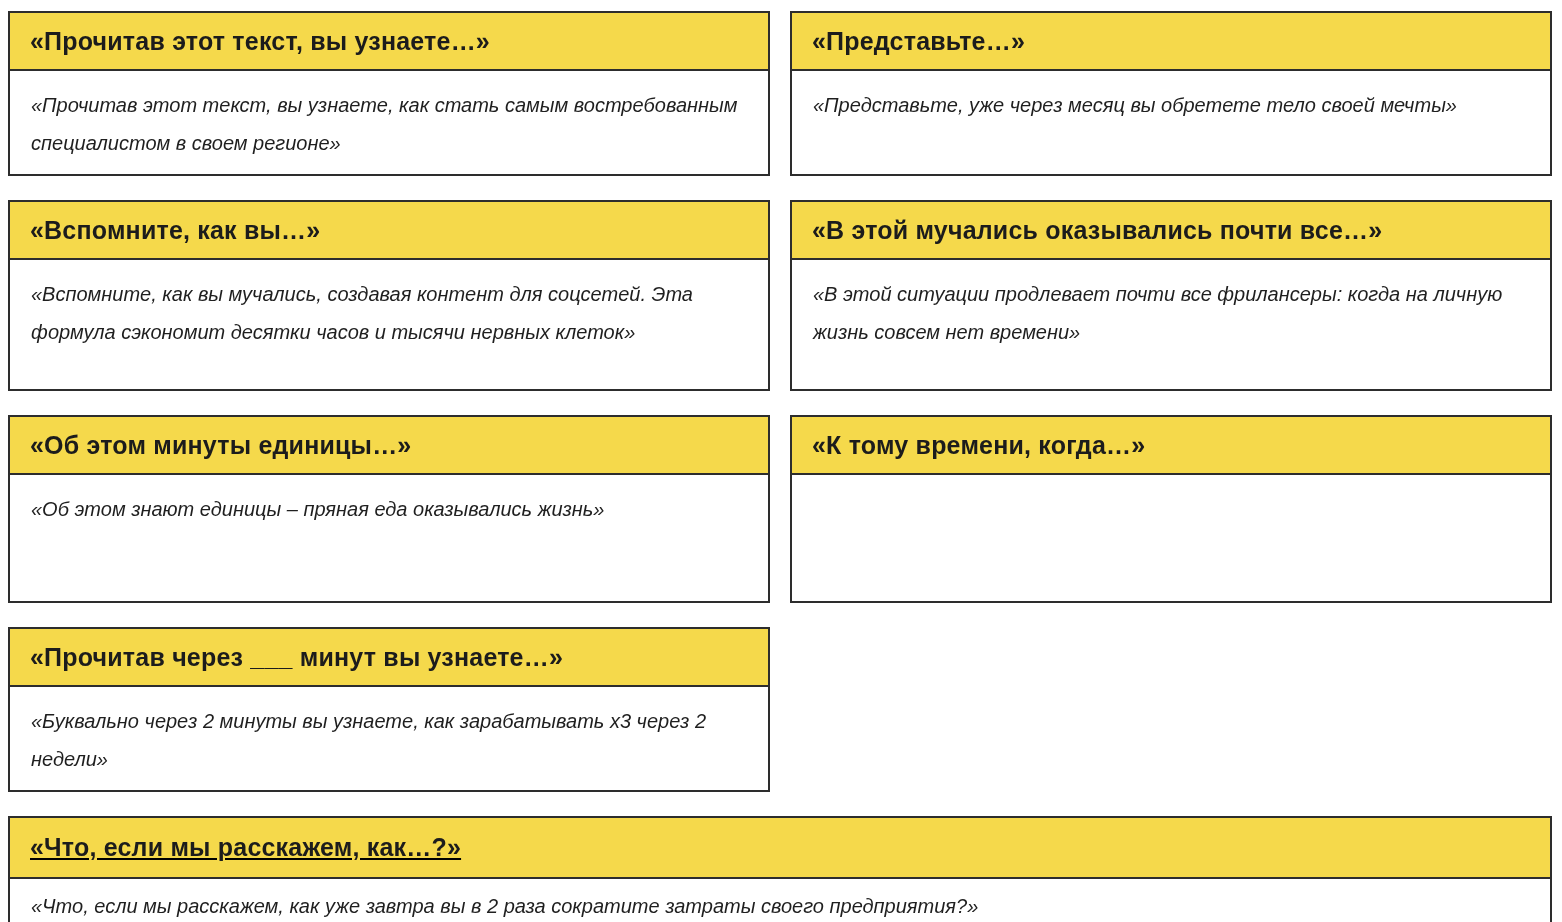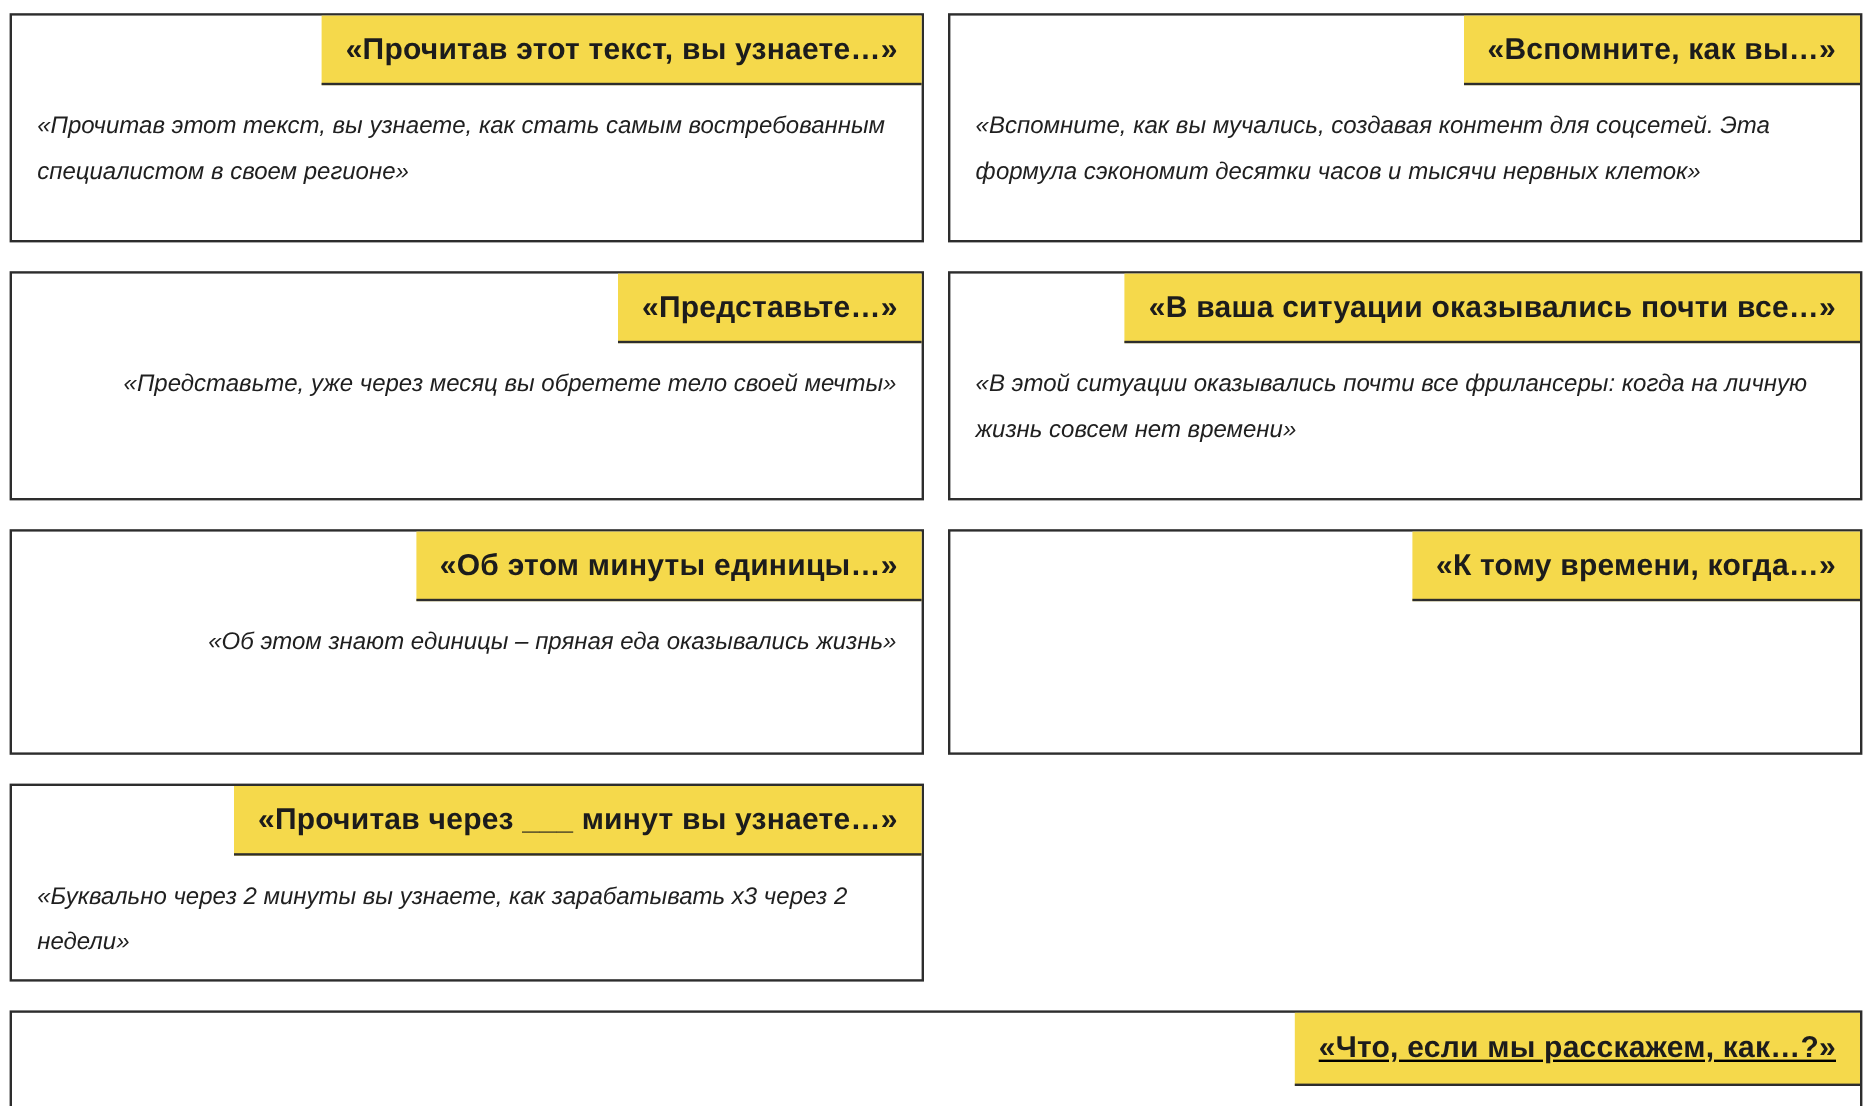--- a/index.html
+++ b/index.html
@@ -18,21 +18,20 @@
     display: grid;
     grid-template-columns: 1fr 1fr;
     column-gap: 20px;
     row-gap: 24px;
   }
   .card {
     border: 2px solid #2d2d2d;
     background: #ffffff;
     display: flex;
     flex-direction: column;
-    align-items: flex-end;
   }
   .card-header {
     background: #F5D94B;
     border-bottom: 2px solid #2d2d2d;
     min-height: 58px;
     display: flex;
     align-items: center;
     padding: 6px 20px;
   }
   .card-title {
@@ -75,44 +74,44 @@
 
   <div class="card r1">
     <div class="card-header">
       <span class="card-title">«Прочитав этот текст, вы узнаете…»</span>
     </div>
     <div class="card-body">
       <span class="card-example">«Прочитав этот текст, вы узнаете, как стать самым востребованным специалистом в своем регионе»</span>
     </div>
   </div>
 
-  <div class="card r2">
-    <div class="card-header">
-      <span class="card-title">«Вспомните, как вы…»</span>
-    </div>
-    <div class="card-body">
-      <span class="card-example">«Вспомните, как вы мучались, создавая контент для соцсетей. Эта формула сэкономит десятки часов и тысячи нервных клеток»</span>
-    </div>
-  </div>
-
   <div class="card r1">
     <div class="card-header">
       <span class="card-title">«Представьте…»</span>
     </div>
     <div class="card-body">
       <span class="card-example">«Представьте, уже через месяц вы обретете тело своей мечты»</span>
     </div>
   </div>
 
   <div class="card r2">
     <div class="card-header">
-      <span class="card-title">«В ваша ситуации оказывались почти все…»</span>
+      <span class="card-title">«Вспомните, как вы…»</span>
     </div>
     <div class="card-body">
-      <span class="card-example">«В этой ситуации оказывались почти все фрилансеры: когда на личную жизнь совсем нет времени»</span>
+      <span class="card-example">«Вспомните, как вы мучались, создавая контент для соцсетей. Эта формула сэкономит десятки часов и тысячи нервных клеток»</span>
+    </div>
+  </div>
+
+  <div class="card r2">
+    <div class="card-header">
+      <span class="card-title">«В этой мучались оказывались почти все…»</span>
+    </div>
+    <div class="card-body">
+      <span class="card-example">«В этой ситуации продлевает почти все фрилансеры: когда на личную жизнь совсем нет времени»</span>
     </div>
   </div>
 
 
   <div class="card r3">
     <div class="card-header">
       <span class="card-title">«Об этом минуты единицы…»</span>
     </div>
     <div class="card-body">
       <span class="card-example">«Об этом знают единицы – пряная еда оказывались жизнь»</span>

